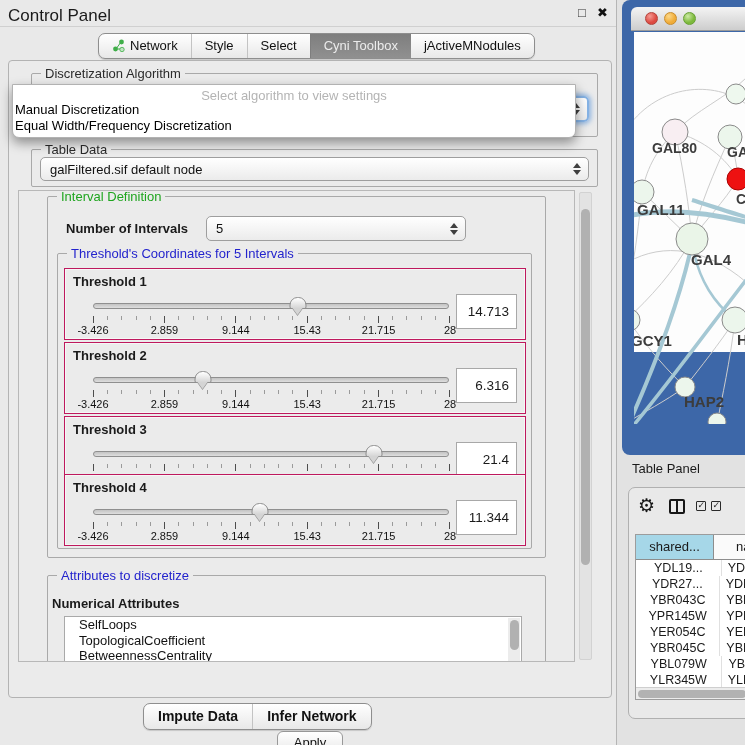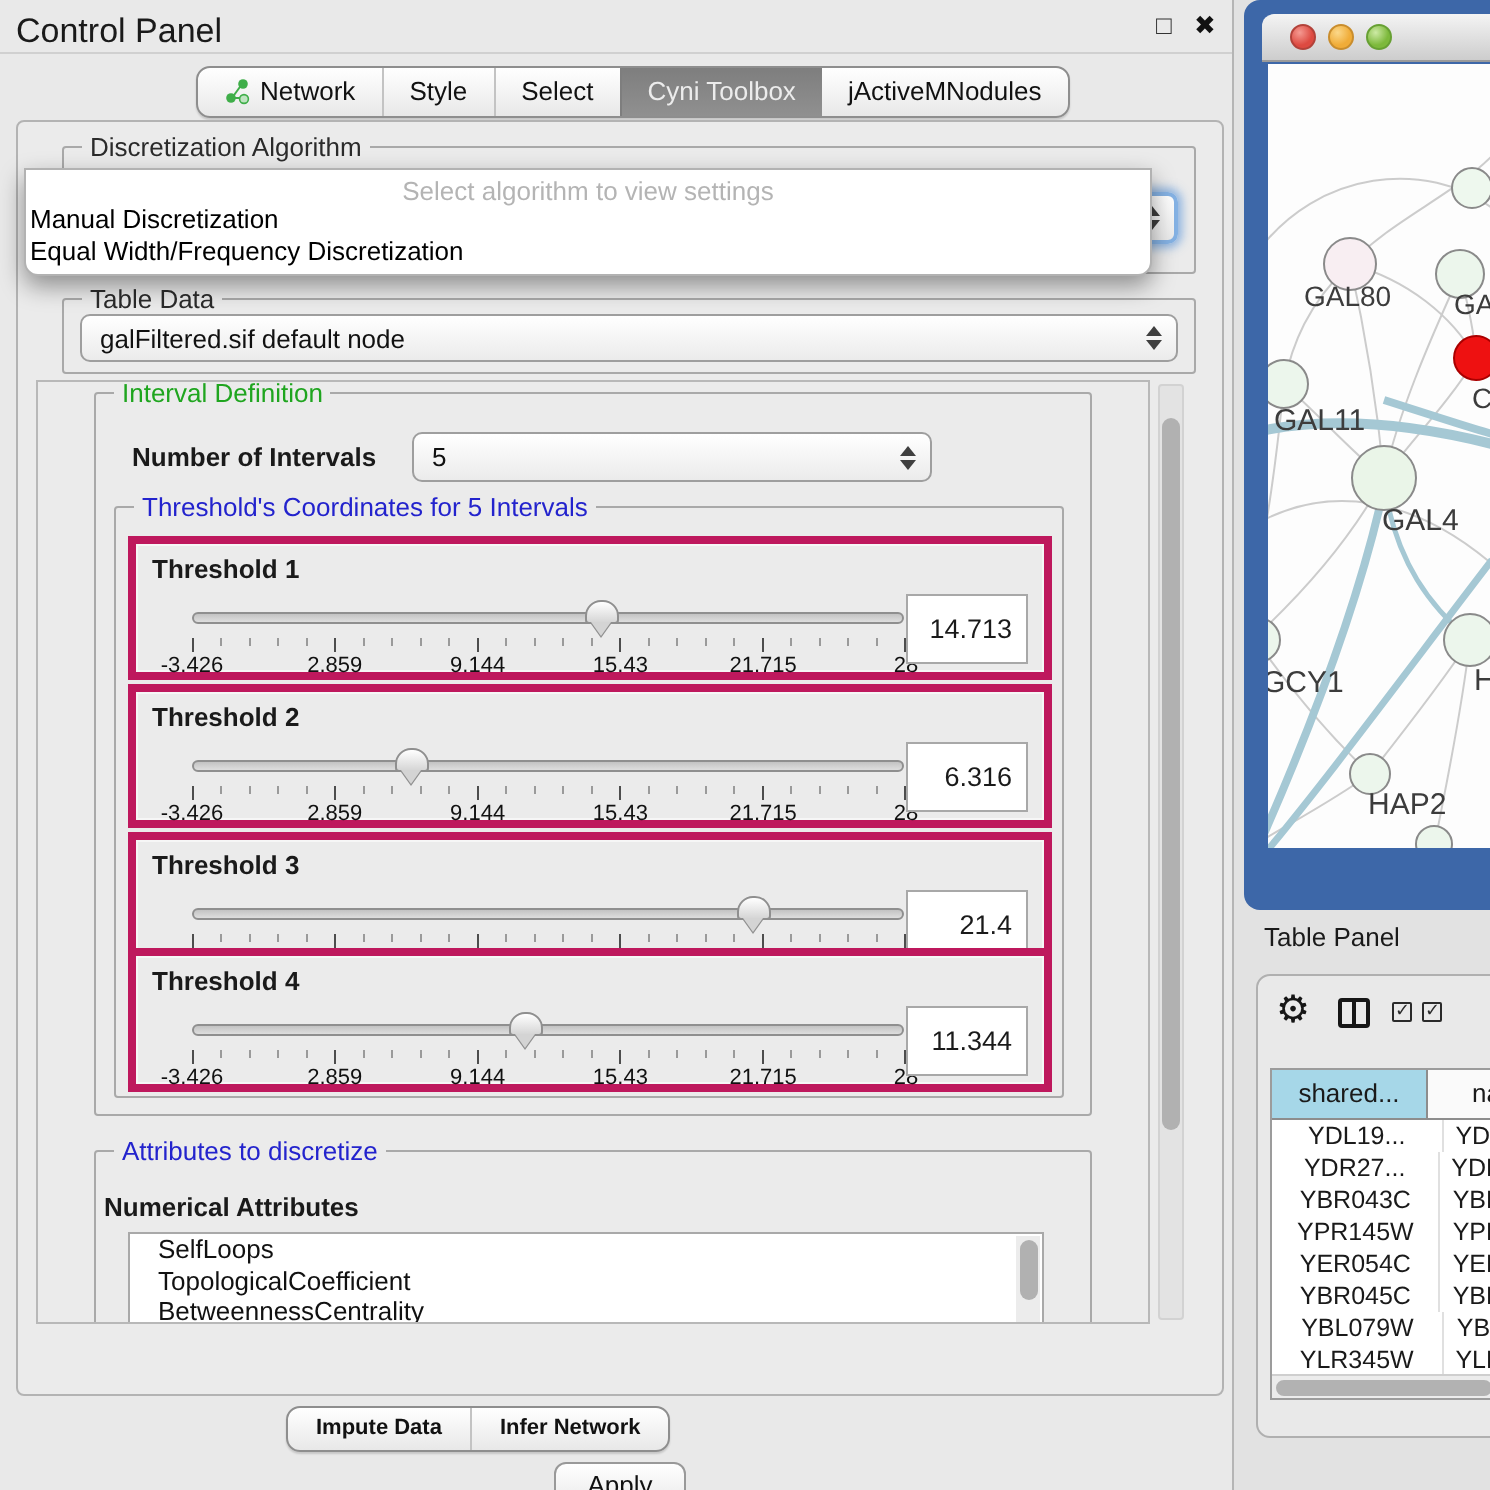--- a/index.html
+++ b/index.html
@@ -51,21 +51,21 @@
   #popup-hint { text-align:center; color:#b4b4b4; font-size:13px; padding-top:3px; height:17px; }
   .popup-opt { font-size:13px; padding-left:2px; height:16px; line-height:16px; color:#000; }
   .popup-opt.sel { font-weight:normal; }
 
   
   #viewport { left:18px; top:190px; width:557px; height:472px; border:1px solid #b8b8b8; background:#ebebeb; overflow:hidden; }
   #v-scrollbar { left:579px; top:192px; width:13px; height:468px; background:#e3e3e3; border:1px solid #d2d2d2; border-radius:2px; }
   #v-thumb { position:absolute; left:1px; top:16px; width:9px; height:356px; border-radius:5px; background:#b1b1b1; }
 
   
-  .thr-row { position:absolute; left:6px; width:462px; height:72px; border:4px solid #be185d; background:#ebebeb;
+  .thr-row { position:absolute; left:6px; width:462px; height:72px; border:1px solid #be185d; background:#ebebeb;
              box-shadow:inset 0 0 0 1px #f6f6f6; }
   .thr-label { position:absolute; left:8px; top:5px; font-weight:bold; font-size:13px; }
   .track-wrap { position:absolute; left:28px; top:30px; width:356px; height:16px; }
   .track { position:absolute; left:0; top:4px; width:100%; height:6px; border:1px solid #8f8f8f; border-radius:4px;
            background:linear-gradient(#c3c3c3,#dedede); }
   .thumb { position:absolute; top:-2px; width:17px; height:12px; transform:translateX(-50%);
            background:linear-gradient(#ffffff,#d6d6d6); border:1px solid #8f8f8f; border-radius:8px 8px 2px 2px; }
   .thumb::after { content:""; position:absolute; left:2px; top:10px; width:0; height:0;
            border-left:5.5px solid transparent; border-right:5.5px solid transparent; border-top:7px solid #d4d4d4;
            filter:drop-shadow(0 1px 0 #8f8f8f); }
@@ -84,34 +84,34 @@
   #attr-sb { position:absolute; right:1px; top:1px; width:12px; height:44px; background:#ececec; }
   #attr-sb-thumb { position:absolute; left:1.5px; top:2px; width:9px; height:30px; border-radius:5px; background:#b1b1b1; }
 
   
   #apply-btn { left:268px; top:670px; width:66px; height:23px; background:linear-gradient(#ffffff,#e9e9e9);
                border:1px solid #999; border-radius:6px; font-size:13px; text-align:center; line-height:21px; color:#111; }
 
   
   #bottom-tabs { left:143px; top:703px; display:flex; border:1px solid #8e8e8e; border-radius:7px; overflow:hidden;
                  background:linear-gradient(#ffffff,#e8e8e8); box-shadow:0 1px 1px rgba(0,0,0,.15); }
-  .btab { padding:4px 14px 5px 14px; font-size:11px; font-weight:bold; color:#111; border-left:1px solid #c3c3c3; white-space:nowrap; }
+  .btab { padding:4px 14px 5px 14px; font-size:14px; font-weight:bold; color:#111; border-left:1px solid #c3c3c3; white-space:nowrap; }
   .btab:first-child { border-left:none; }
   .btab.active { background:linear-gradient(#7e7e7e,#909090); color:#e6e6e6; border-left-color:#7e7e7e; }
   .btab.active + .btab { border-left:none; }
 
   
   #net-frame { left:622px; top:0; width:123px; height:455px; background:#3d67a8; border-radius:8px 0 0 8px; }
   #net-titlebar { position:absolute; left:9px; top:7px; right:0; height:24px; border-radius:6px 0 0 0;
                   background:linear-gradient(#f4f4f4,#cdcdcd); border-bottom:1px solid #9a9a9a; }
   .tl { position:absolute; top:5px; width:13px; height:13px; border-radius:50%; }
   #tl-close { left:14px; background:radial-gradient(circle at 35% 30%, #f59a92, #dd4a41 60%); border:1px solid #b2423a; }
   #tl-min   { left:33px; background:radial-gradient(circle at 35% 30%, #fbd88a, #f0ac38 60%); border:1px solid #c98d2d; }
   #tl-zoom  { left:52px; background:radial-gradient(circle at 35% 30%, #cdeaa5, #7db93c 60%); border:1px solid #679а33; border:1px solid #67a033; }
-  #net-canvas { position:absolute; left:12px; top:32px; width:111px; height:392px; background:#fdfdfd; }
+  #net-canvas { position:absolute; left:12px; top:32px; width:111px; height:320px; background:#fdfdfd;font-weight:bold; }
   #net-canvas svg { display:block; }
 
   
   #table-panel-title { left:632px; top:461px; font-size:13px; color:#1a1a1a; }
   #table-panel { left:628px; top:487px; width:130px; height:232px; background:#e9e9e9; border:1px solid #b0b0b0; border-radius:7px; }
   #tp-gear { position:absolute; left:9px; top:6px; font-family:"DejaVu Sans",sans-serif; font-size:19px; color:#161616; }
   #tp-cols { position:absolute; left:40px; top:11px; width:16px; height:15px; border:2px solid #161616; border-radius:2px; }
   #tp-cols i { position:absolute; left:5px; top:0; width:2px; height:11px; background:#161616; }
   .tp-check { position:absolute; top:13px; width:10px; height:10px; border:1.5px solid #2a2a2a; border-radius:1px; }
   .tp-check::after { content:"✓"; position:absolute; left:0.5px; top:-2.5px; font-size:9px; color:#2a2a2a; }

